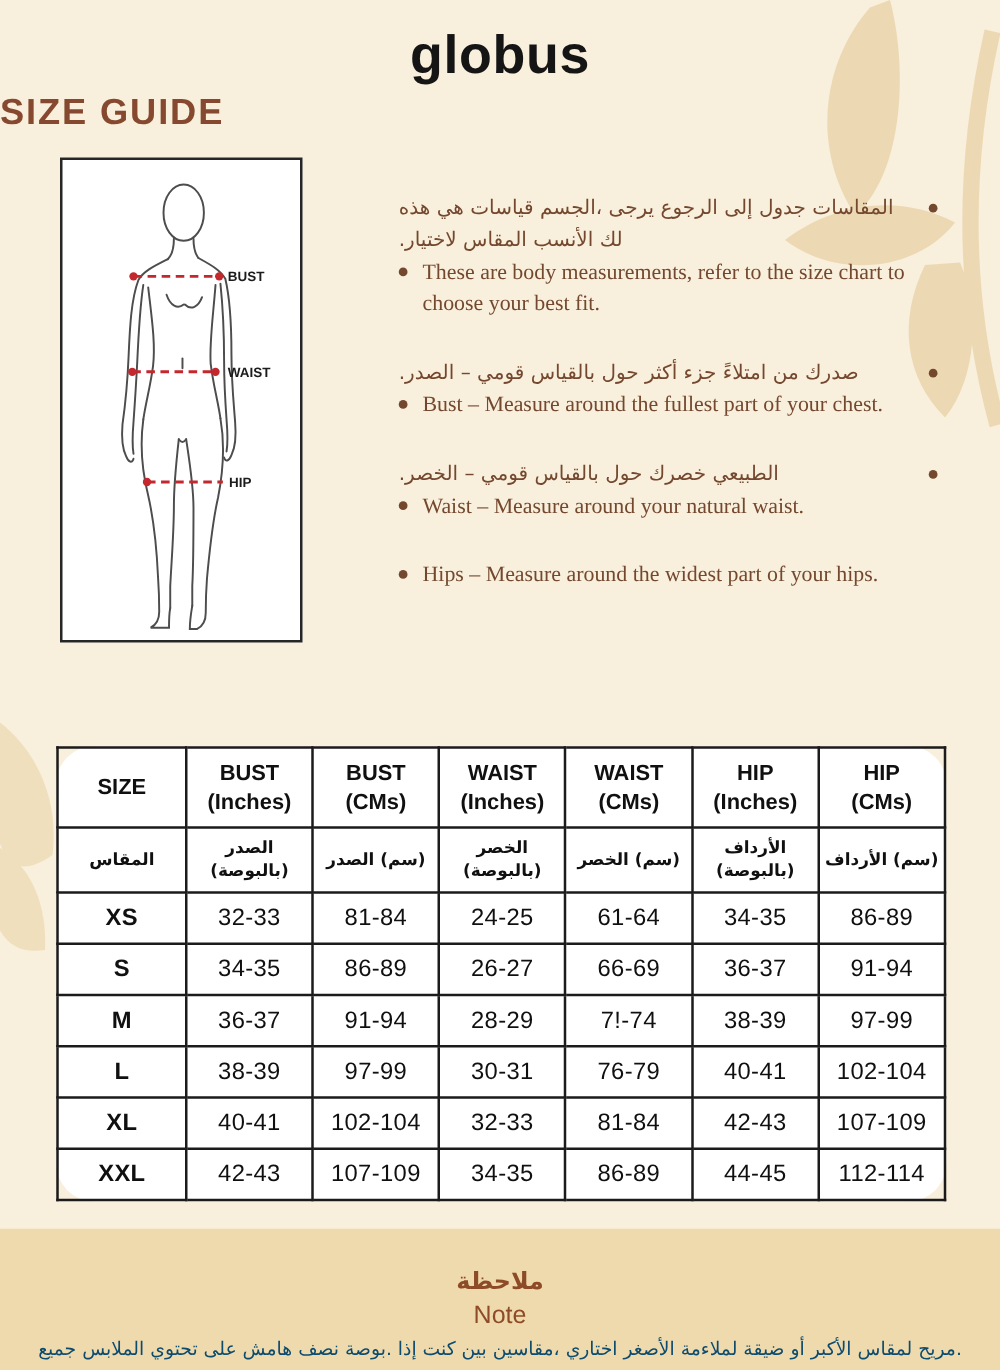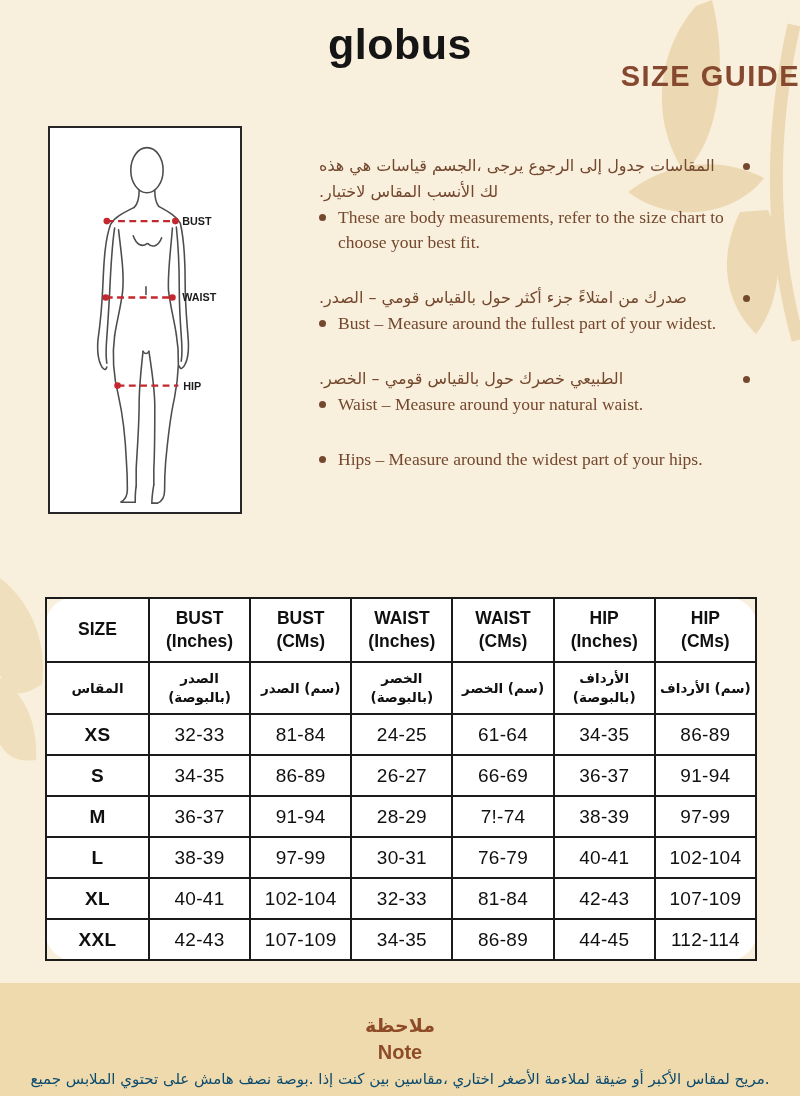--- a/index.html
+++ b/index.html
@@ -2,21 +2,21 @@
 <html style="--bg: #F8EFDC; --leaf: #ECD9B3; --note-bg: #EEDAAD; --accent: #86492F; --text-brown: #74482F; --note-accent: #8E4B28; --red: #C2282E; --table-line: #1B1B1B;"><head>
 <meta charset="utf-8">
 <style>
   html,body{margin:0;padding:0;}
   .page{position:relative;width:800px;height:1096px;background:var(--bg,#F8EFDC);overflow:hidden;
         font-family:"Liberation Sans",sans-serif;}
   .deco{position:absolute;pointer-events:none;}
 
   .logo{position:absolute;top:20px;left:0;right:0;text-align:center;
         font-size:43px;font-weight:600;color:#151515;letter-spacing:.5px;}
-  .title{position:absolute;top:60px;left:0;right:0;text-align:right;
+  .title{position:absolute;top:74px;left:0;right:0;text-align:left;
         font-size:29px;font-weight:800;color:var(--accent,#86492F);letter-spacing:1.5px;}
 
   .figure-box{position:absolute;left:48px;top:126px;width:194px;height:388px;
         background:#fff;border:2.5px solid #262626;box-sizing:border-box;}
   .figure-box svg{display:block;width:100%;height:100%;}
 
   .bullets{position:absolute;left:287px;top:153px;width:431px;margin-left:32px;}
   .bullet-group{margin-bottom:30px;}
   .brow{display:flex;align-items:flex-start;}
   .brow.ar{font-family:"DejaVu Sans",sans-serif;font-size:16px;line-height:26px;color:var(--text-brown,#74482F);}
@@ -36,21 +36,21 @@
         background:#fff;table-layout:fixed;border-radius:30px;}
   .sizetable th,.sizetable td{border:2px solid var(--table-line,#1b1b1b);text-align:center;
         vertical-align:middle;padding:0;color:#101010;}
   .h-en{font-size:17.5px;font-weight:700;line-height:1.32;height:62px;}
   .h-ar{font-family:"DejaVu Sans",sans-serif;font-size:13.5px;font-weight:700;height:50px;line-height:1.4;}
   .c-size{font-weight:700;font-size:19px;height:39px;letter-spacing:.3px;}
   .c-val{font-size:19px;font-weight:500;height:39px;letter-spacing:.3px;color:#161616;}
 
   .note{position:absolute;left:0;top:983px;width:800px;height:113px;background:var(--note-bg,#EEDAAD);text-align:center;}
   .note-h-ar{font-family:"DejaVu Sans",sans-serif;font-size:19px;font-weight:700;color:var(--note-accent,#8E4B28);padding-top:9px;line-height:27px;margin-top:20px;}
-  .note-h-en{font-size:20px;font-weight:700;color:var(--note-accent,#8E4B28);line-height:27px;}
+  .note-h-en{font-size:20px;font-weight:400;color:var(--note-accent,#8E4B28);line-height:27px;}
   .note-b-ar{font-family:"DejaVu Sans",sans-serif;font-size:15px;color:#0c4a6e;line-height:23px;margin-top:2px;}
   .note-b-en{font-size:16px;color:#82573A;line-height:23px;}
 
   .svg-label{font-family:"Liberation Sans",sans-serif;font-size:11px;font-weight:700;fill:#1c1c1c;}
 </style>
 </head>
 <body>
 
 <div class="page">
 
@@ -128,21 +128,21 @@
           <div class="btxt">choose your best fit.</div>
         </div>
       </div>
       <div class="bullet-group">
         <div class="brow ar">
           <div class="btxt"><bdi dir="ltr">.الصدر</bdi> <bdi dir="ltr">–</bdi> <bdi dir="ltr">قومي</bdi> <bdi dir="ltr">بالقياس</bdi> <bdi dir="ltr">حول</bdi> <bdi dir="ltr">أكثر</bdi> <bdi dir="ltr">جزء</bdi> <bdi dir="ltr">امتلاءً</bdi> <bdi dir="ltr">من</bdi> <bdi dir="ltr">صدرك</bdi></div>
           <span class="bdot"></span>
         </div>
         <div class="brow en">
           <span class="bdot"></span>
-          <div class="btxt">Bust – Measure around the fullest part of your widest.</div>
+          <div class="btxt">Bust – Measure around the fullest part of your chest.</div>
         </div>
       </div>
       <div class="bullet-group">
         <div class="brow ar">
           <div class="btxt"><bdi dir="ltr">.الخصر</bdi> <bdi dir="ltr">–</bdi> <bdi dir="ltr">قومي</bdi> <bdi dir="ltr">بالقياس</bdi> <bdi dir="ltr">حول</bdi> <bdi dir="ltr">خصرك</bdi> <bdi dir="ltr">الطبيعي</bdi></div>
           <span class="bdot"></span>
         </div>
         <div class="brow en">
           <span class="bdot"></span>
           <div class="btxt">Waist – Measure around your natural waist.</div>

